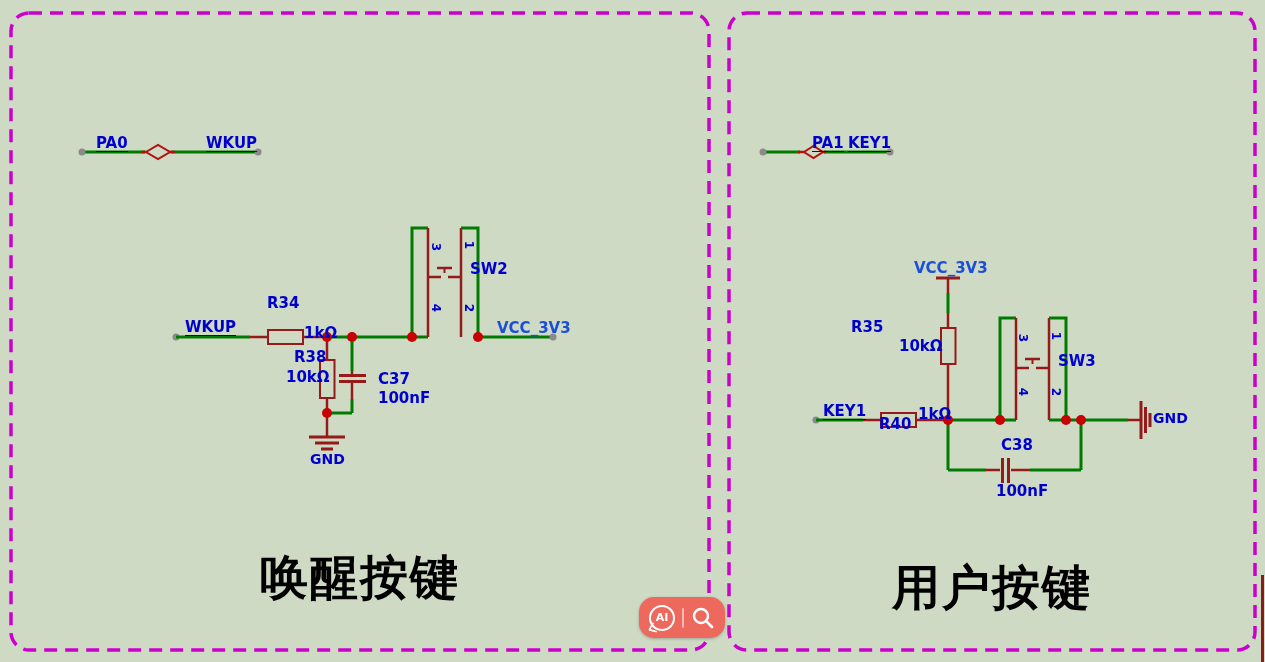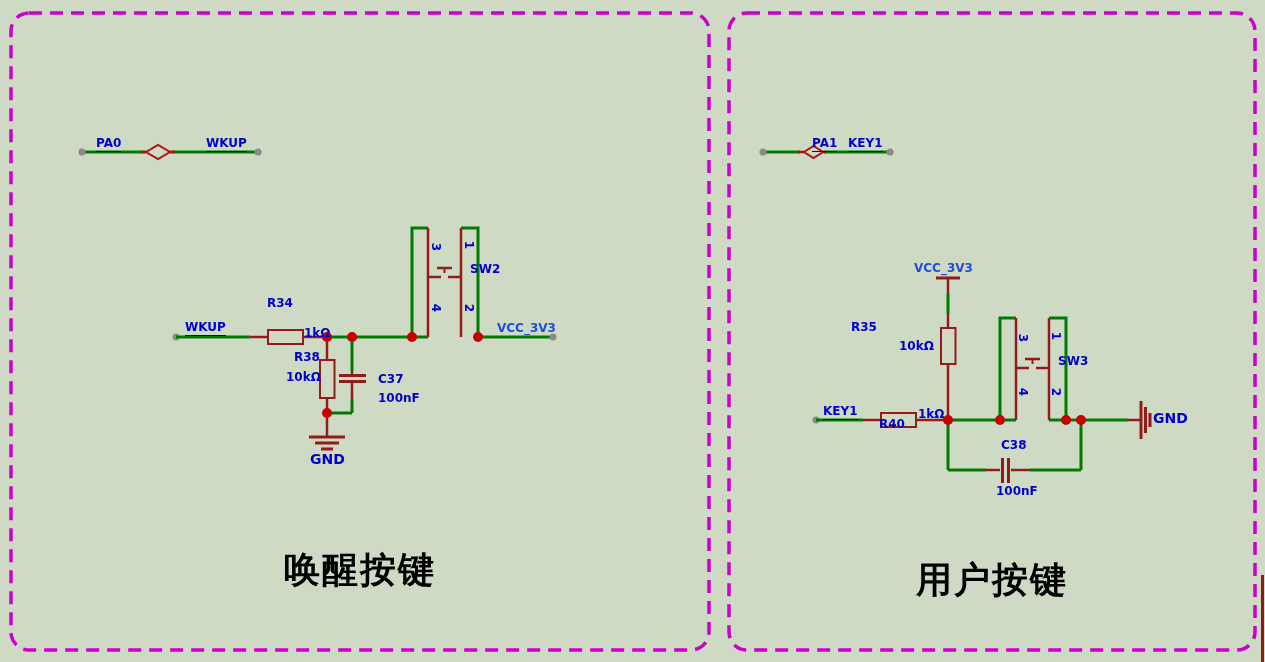--- a/index.html
+++ b/index.html
@@ -6,39 +6,39 @@
   .canvas{
     position:relative;
     width:1265px;height:662px;
     background:#cedac4;
     overflow:hidden;
     font-family:"DejaVu Sans","Liberation Sans",sans-serif;
   }
   svg.wires{position:absolute;left:0;top:0;}
   .lbl{
     position:absolute;
-    font-size:12px;
+    font-size:15px;
     font-weight:700;
     color:#0000cc;
     line-height:15px;
     white-space:nowrap;
   }
   .net{border-bottom:1.5px solid #0000cc;padding-bottom:0px;}
   .vcc{color:#1d4ed8;}
   .pin{
     position:absolute;
     width:14px;height:14px;
     font-size:12px;font-weight:700;color:#0000cc;
     text-align:center;line-height:14px;
     transform:rotate(90deg);
   }
   .title{
     position:absolute;
     color:#000;
-    font-size:36px;
+    font-size:48px;
     font-weight:600;
     text-align:center;
     letter-spacing:2px;
   }
   .ai-pill{
     position:absolute;
     left:639px;top:597px;
     width:86px;height:41px;
     background:#ed695e;
     border-radius:15px;
@@ -241,16 +241,27 @@
   <div class="lbl" style="left:1001px;top:438px;">C38</div>
   <div class="lbl" style="left:996px;top:484px;">100nF</div>
   <div class="lbl" style="left:1058px;top:354px;">SW3</div>
   <div class="lbl" style="left:1153px;top:411px;font-size:14px;">GND</div>
   <span class="pin" style="left:1016px;top:331px;">3</span>
   <span class="pin" style="left:1016px;top:385px;">4</span>
   <span class="pin" style="left:1049px;top:329px;">1</span>
   <span class="pin" style="left:1049px;top:385px;">2</span>
   <div class="title" style="left:728px;width:528px;top:556px;">用户按键</div>
 
+  <div class="ai-pill">
+    <span class="ai-bubble">
+      <span class="tail"></span>
+      <span class="ai-txt">AI</span>
+    </span>
+    <span class="ai-div"></span>
+    <svg width="24" height="24" viewBox="0 0 24 24">
+      <circle cx="10" cy="10" r="7" fill="none" stroke="#ffffff" stroke-width="2.4"></circle>
+      <line x1="15.2" y1="15.2" x2="21" y2="21" stroke="#ffffff" stroke-width="2.6" stroke-linecap="round"></line>
+    </svg>
+  </div>
 
   <div class="edge-strip"></div>
 
 </div>
 
 </body></html>

